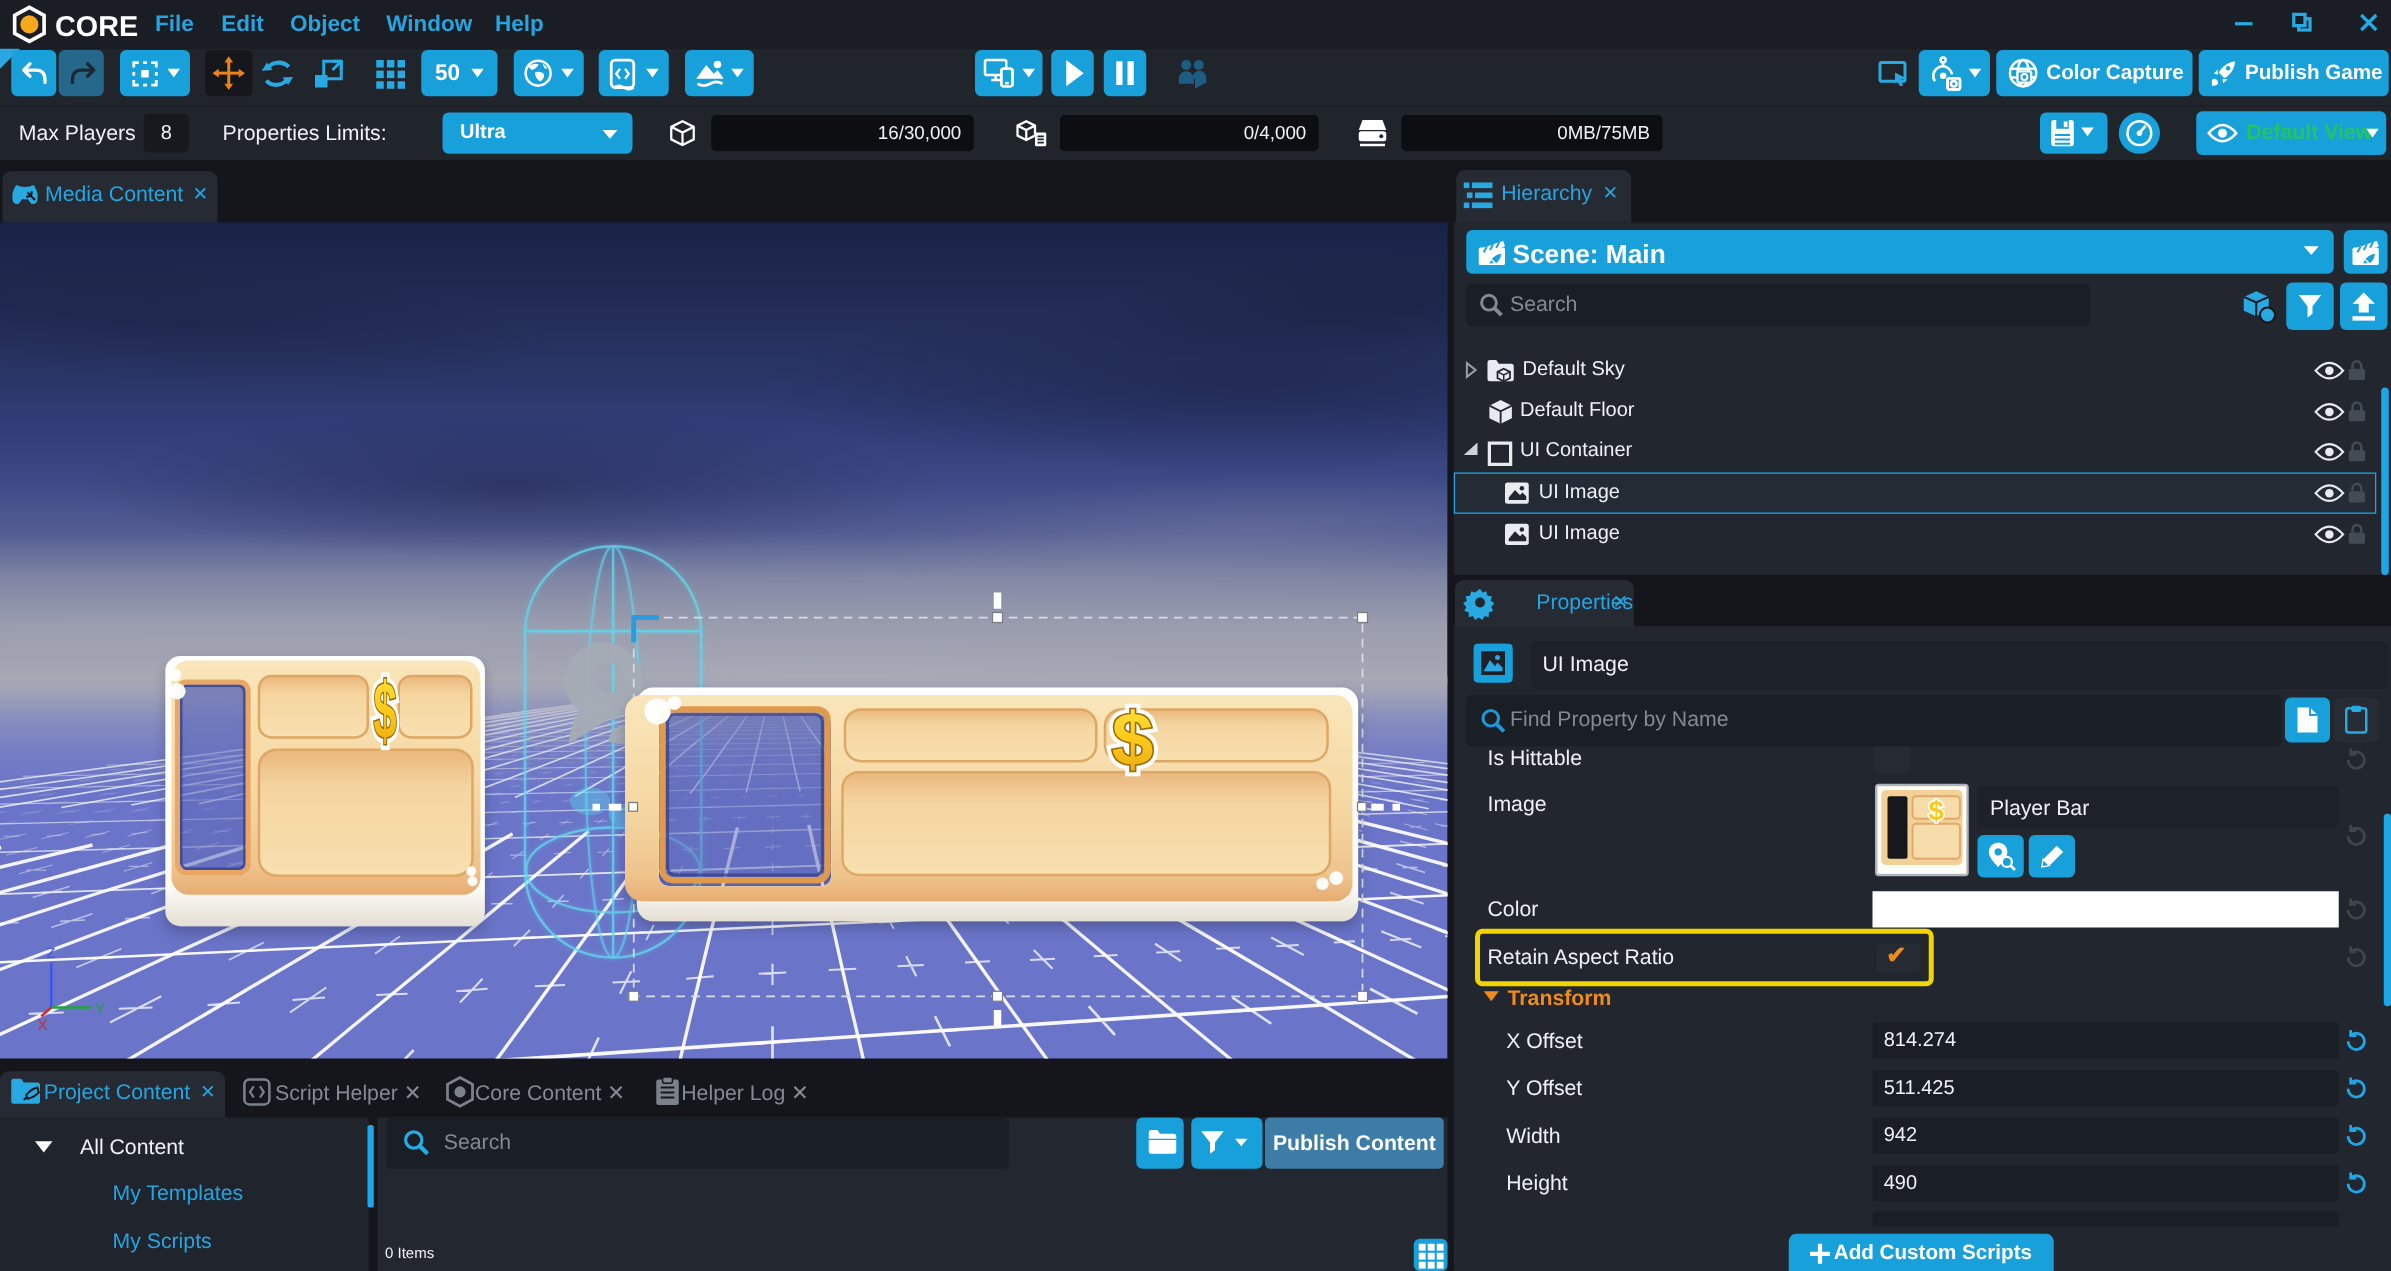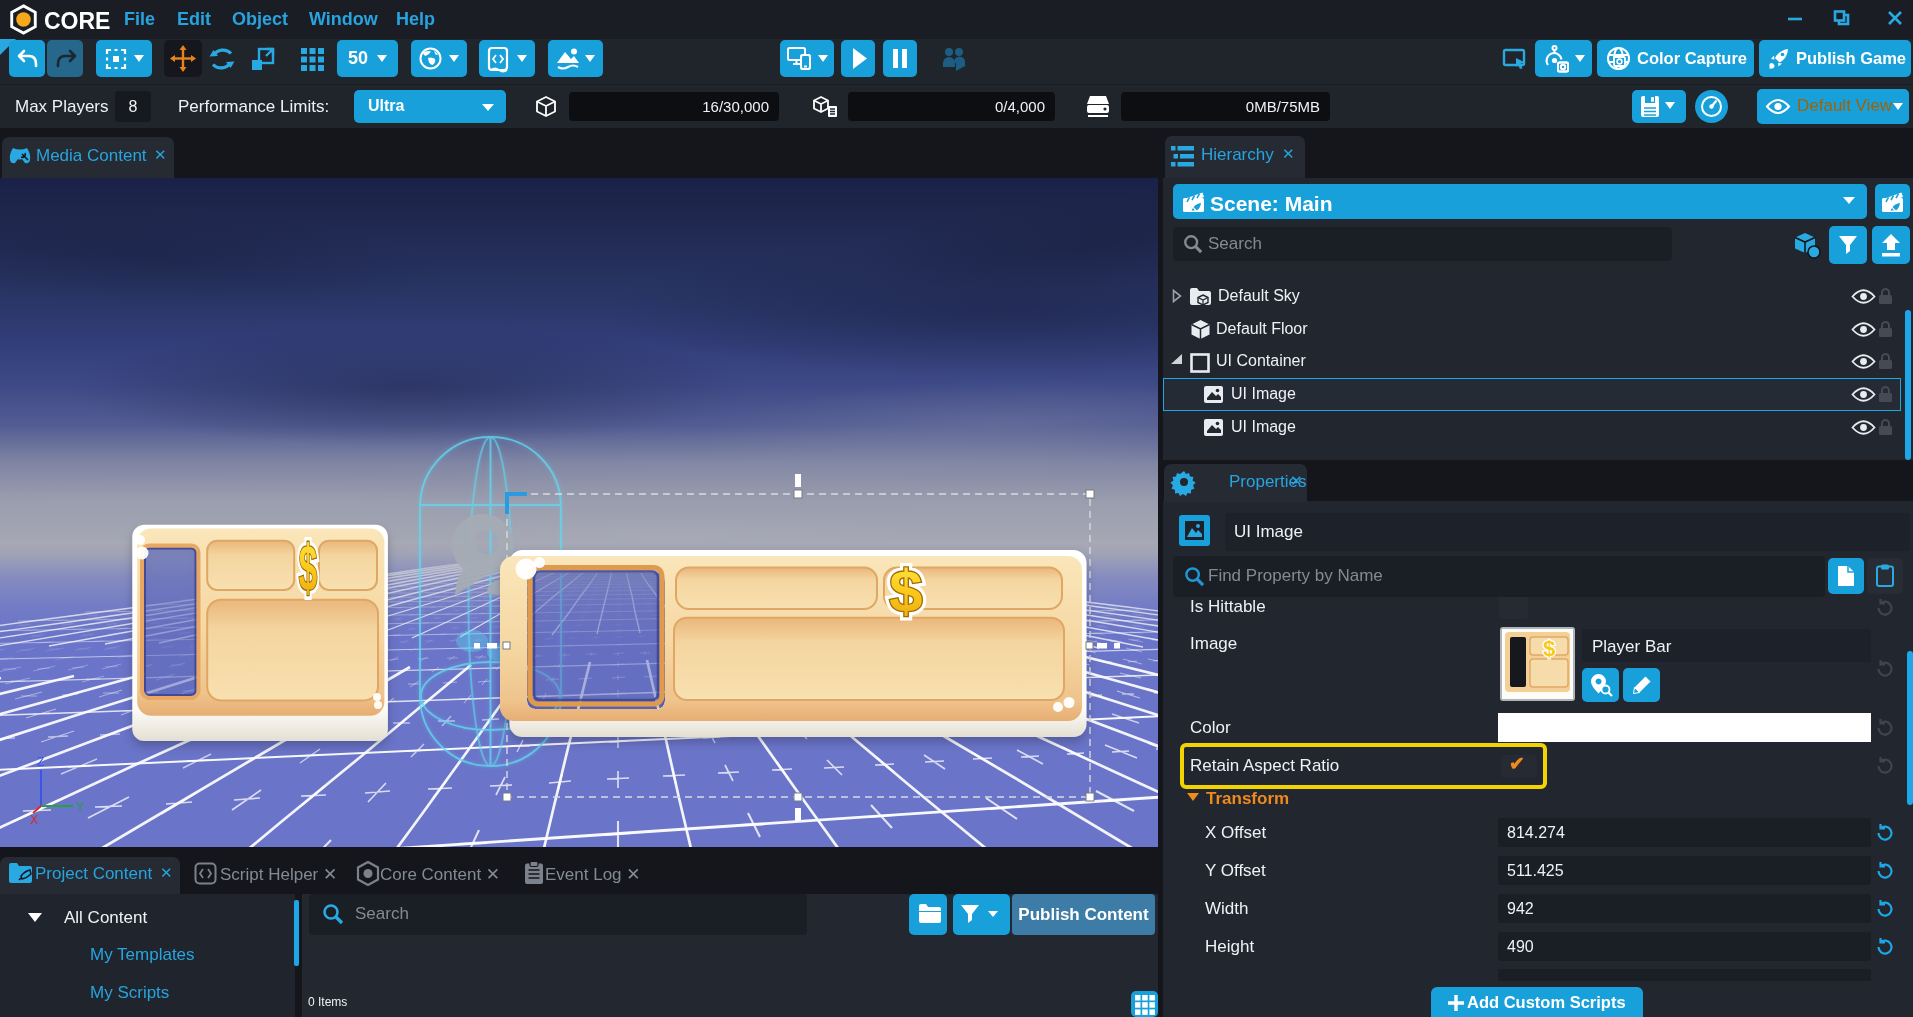--- a/index.html
+++ b/index.html
@@ -32,21 +32,21 @@
 </div>
 
 
 
 <div class="abs" style="left:0;top:39px;width:1913px;height:45px;background:#20242b;"></div>
 
 
 <div class="abs" style="left:0;top:84px;width:1913px;height:44px;background:#20242b;border-top:1px solid #191c22;"></div>
 <div class="abs txtw" style="left:15px;top:97px;font-size:17px;">Max Players</div>
 <div class="abs" style="left:115px;top:91px;width:36px;height:31px;background:#16191e;border-radius:4px;color:#eef1f5;font-size:16px;line-height:31px;text-align:center;">8</div>
-<div class="abs txtw" style="left:178px;top:97px;font-size:17px;">Performance Limits:</div>
+<div class="abs txtw" style="left:178px;top:97px;font-size:17px;">Properties Limits:</div>
 <div class="btn" style="left:354px;top:90px;width:152px;height:33px;">
   <span style="position:absolute;left:14px;top:7px;font-size:16px;font-weight:bold;color:#fff;">Ultra</span>
   <span class="caret" style="position:absolute;right:12px;top:14px;border-left:6px solid transparent;border-right:6px solid transparent;border-top:7px solid #fff;"></span>
 </div>
 
 
 <div class="abs" style="left:0;top:128px;width:1913px;height:889px;background:#14161b;"></div>
 
 
 <div class="abs" style="left:2px;top:137px;width:172px;height:41px;background:#262b33;border-radius:7px 7px 0 0;"></div>
@@ -328,21 +328,21 @@
 
 </div>
 
 
 <div class="abs" style="left:0;top:847px;width:1158px;height:170px;background:#14161b;"></div>
 <div class="abs" style="left:0;top:857px;width:180px;height:37px;background:#262b33;border-radius:7px 7px 0 0;"></div>
 <div class="abs txtb" style="left:35px;top:864px;font-size:17px;">Project Content</div>
 <div class="abs txtb" style="left:160px;top:864px;font-size:15px;">✕</div>
 <div class="abs txtg" style="left:220px;top:864px;font-size:17px;">Script Helper ✕</div>
 <div class="abs txtg" style="left:380px;top:864px;font-size:17px;">Core Content ✕</div>
-<div class="abs txtg" style="left:545px;top:864px;font-size:17px;">Event Log ✕</div>
+<div class="abs txtg" style="left:545px;top:864px;font-size:17px;">Helper Log ✕</div>
 
 <div class="abs" style="left:0;top:894px;width:295px;height:123px;background:#20242c;"></div>
 <div class="abs" style="left:302px;top:894px;width:856px;height:123px;background:#23272f;"></div>
 <div class="abs" style="left:294px;top:900px;width:5px;height:66px;background:#1ea7e8;border-radius:2px;"></div>
 <div class="abs" style="left:28px;top:913px;border-left:7px solid transparent;border-right:7px solid transparent;border-top:9px solid #fff;"></div>
 <div class="abs txtw" style="left:64px;top:908px;font-size:17px;">All Content</div>
 <div class="abs txtb" style="left:90px;top:945px;font-size:17px;">My Templates</div>
 <div class="abs txtb" style="left:90px;top:983px;font-size:17px;">My Scripts</div>
 <div class="abs" style="left:309px;top:894px;width:498px;height:41px;background:#1a1e25;border-radius:4px;"></div>
 <div class="abs txtg" style="left:355px;top:904px;font-size:17px;">Search</div>
@@ -659,21 +659,21 @@
  <circle cx="11.5" cy="11.5" r="9.5" stroke="#fff" stroke-width="2" fill="none"></circle>
  <path d="M11.5 11.5 L16.5 5.5" stroke="#fff" stroke-width="2.2"></path>
  <circle cx="11.5" cy="11.5" r="2.2" fill="#fff"></circle>
 </svg>
 
 <div class="btn" style="left:1757px;top:89px;width:152px;height:35px;"></div>
 <svg class="abs" style="left:1766px;top:98px;" width="24" height="17" viewBox="0 0 24 17">
  <path d="M1 8.5 Q12 -4.5 23 8.5 Q12 21.5 1 8.5 Z" fill="none" stroke="#fff" stroke-width="2"></path>
  <circle cx="12" cy="8.5" r="3.6" fill="#fff"></circle>
 </svg>
-<div class="abs" style="left:1797px;top:96px;font-size:17px;font-weight:normal;color:#a16207;">Default View</div>
+<div class="abs" style="left:1797px;top:96px;font-size:17px;font-weight:bold;color:#22c55e;">Default View</div>
 <div class="abs" style="left:1893px;top:103px;border-left:5.5px solid transparent;border-right:5.5px solid transparent;border-top:7px solid #fff;"></div>
 
 
 <svg class="abs" style="left:8px;top:146px;" width="24" height="20" viewBox="0 0 24 20">
  <path d="M5 2 Q12 5 19 2 Q23 8 22 14 Q21 18 17 17 L14 13 Q12 14 10 13 L7 17 Q3 18 2 14 Q1 8 5 2 Z" fill="#29a9e1"></path>
  <path d="M14 8 l6 6 M17 7 a3 3 0 0 1 -4 4" stroke="#14161b" stroke-width="1.6" fill="none"></path>
 </svg>
 
 
 <svg class="abs" style="left:8px;top:862px;" width="26" height="22" viewBox="0 0 26 22">

